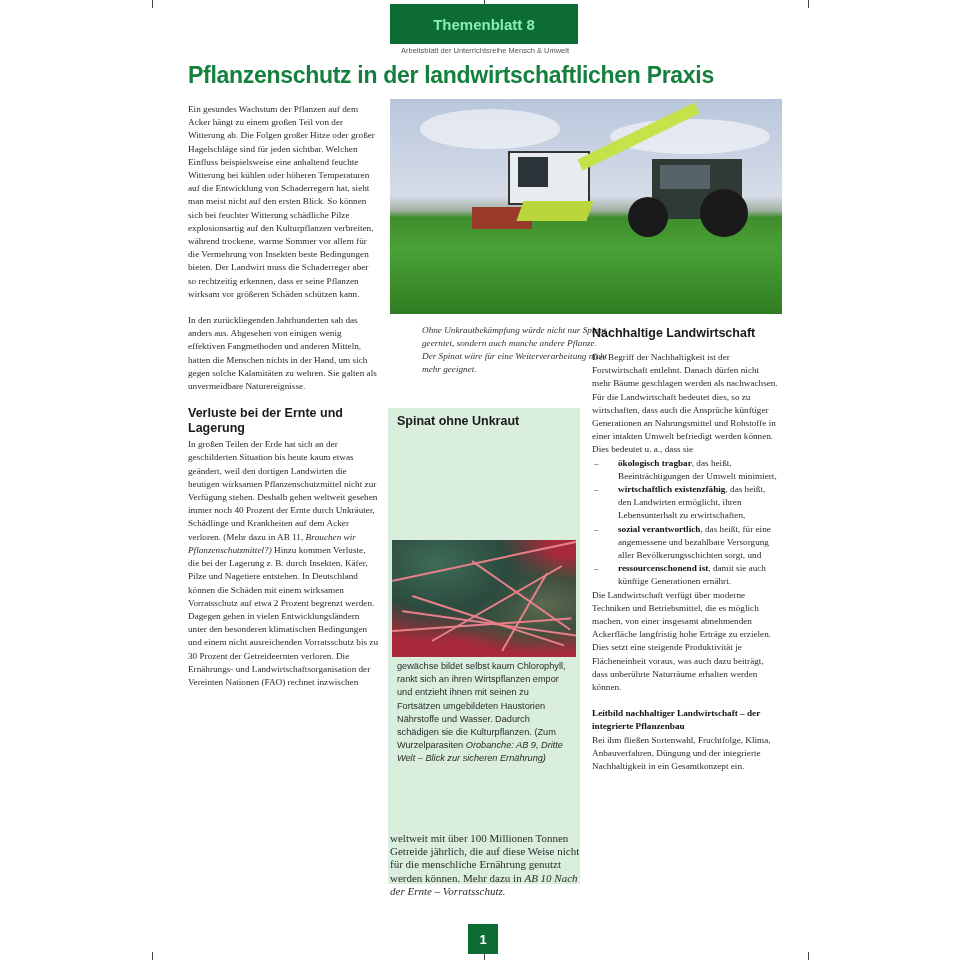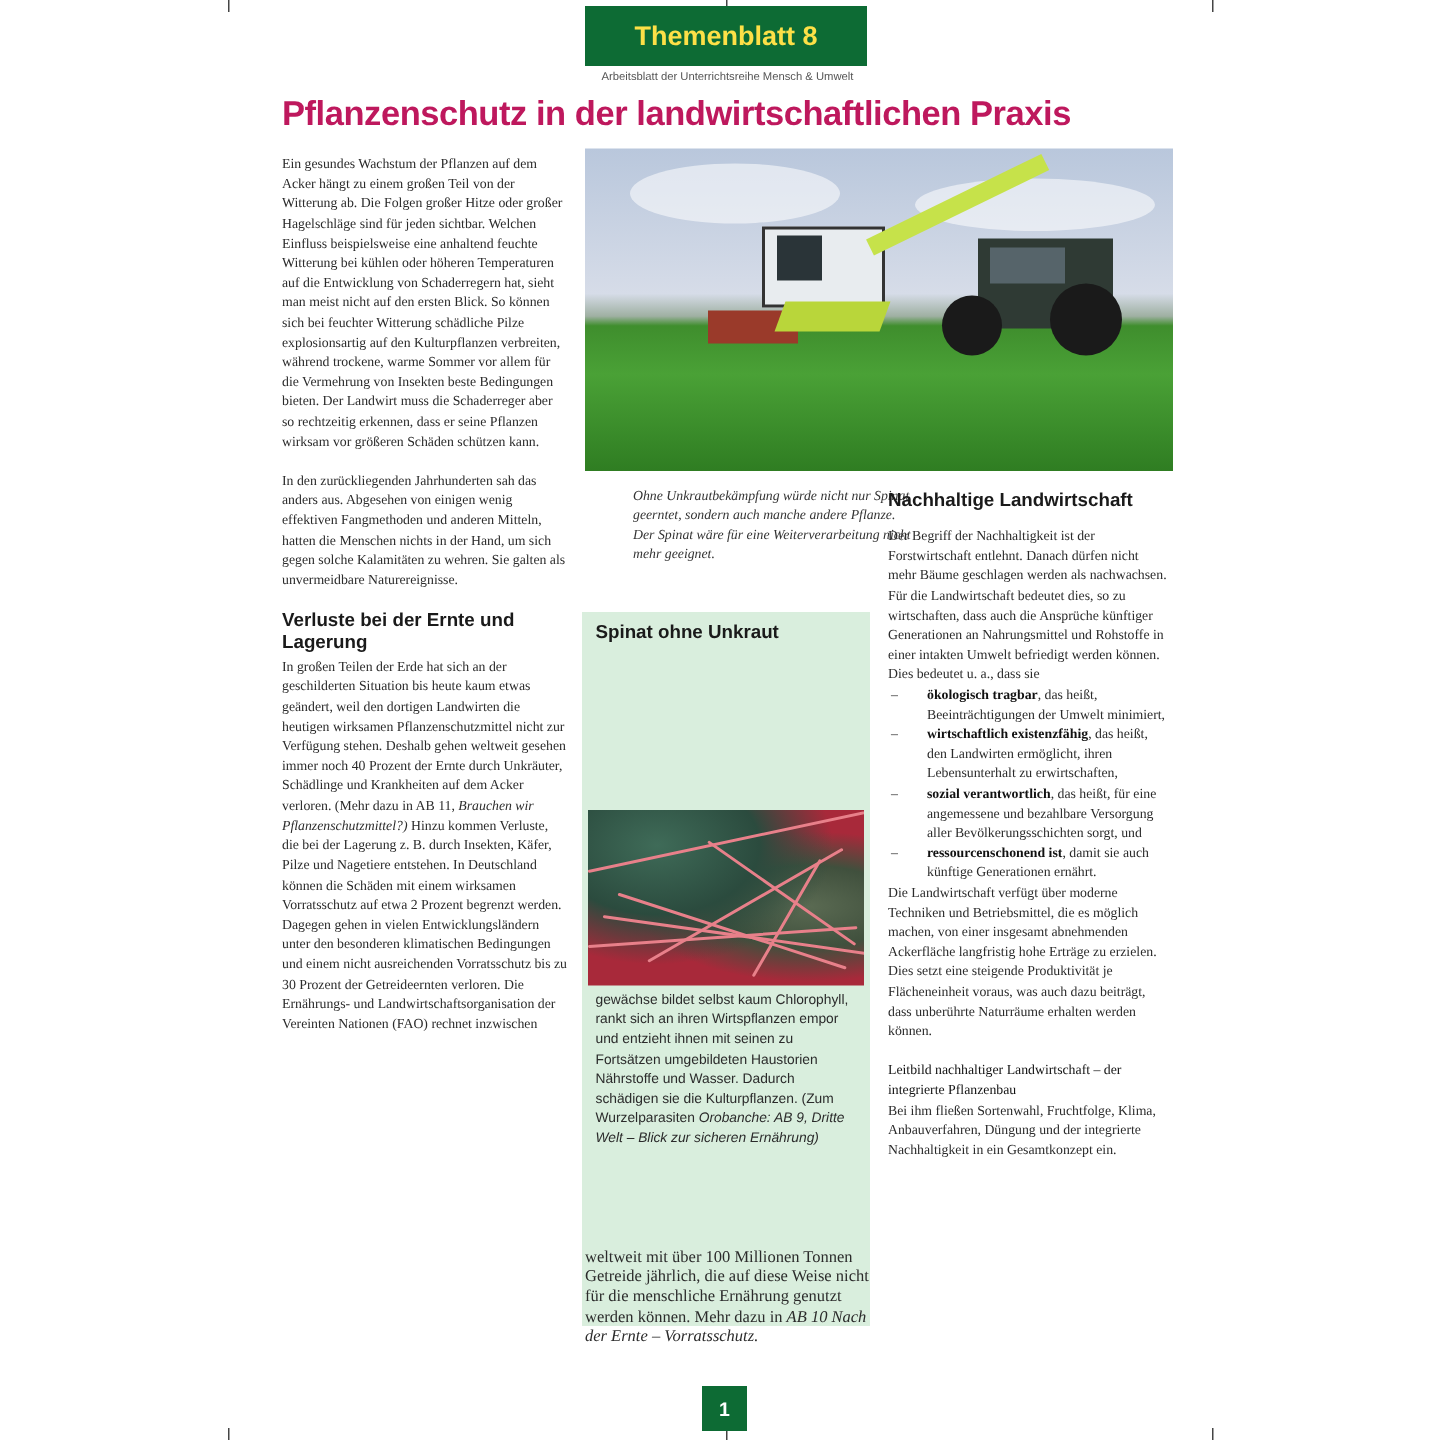--- a/index.html
+++ b/index.html
@@ -1,21 +1,21 @@
 <!DOCTYPE html>
 <html><head>
 <meta charset="utf-8">
 <style>
   html,body{margin:0;padding:0;background:#fff;}
   body{width:960px;height:960px;position:relative;overflow:hidden;font-family:"Liberation Serif",serif;color:#222;}
   .crop{position:absolute;width:1px;height:8px;background:#444;}
   .header-box{position:absolute;left:390px;top:4px;width:188px;height:40px;background:#0d6b34;display:flex;align-items:center;justify-content:center;}
-  .header-title{color:#fde047;font-family:"Liberation Sans",sans-serif;font-weight:bold;font-size:18px;}
+  .header-title{color:#86efac;font-family:"Liberation Sans",sans-serif;font-weight:bold;font-size:15px;}
   .header-sub{position:absolute;left:370px;top:46px;width:230px;text-align:center;font-family:"Liberation Sans",sans-serif;font-size:7.5px;color:#555;}
-  .page-title{position:absolute;left:188px;top:62px;font-family:"Liberation Sans",sans-serif;font-weight:bold;font-size:23px;color:#be185d;letter-spacing:-0.3px;}
+  .page-title{position:absolute;left:188px;top:62px;font-family:"Liberation Sans",sans-serif;font-weight:bold;font-size:23px;color:#15803d;letter-spacing:-0.3px;}
   .col{position:absolute;font-size:9.2px;line-height:13.2px;color:#2b2b2b;}
   .col p{margin:0 0 13px 0;}
   .h2{font-family:"Liberation Sans",sans-serif;font-weight:bold;font-size:12.5px;line-height:15px;color:#1a1a1a;margin:0 0 2px 0;}
   .photo-harvest{position:absolute;left:390px;top:99px;width:392px;height:215px;overflow:hidden;
     background:linear-gradient(180deg,#b9c7dc 0%,#d6dce8 45%,#9fb0a2 52%,#3f8e2d 55%,#4aa136 70%,#2f7d22 100%);}
   .sky-cloud{position:absolute;border-radius:50%;background:rgba(255,255,255,.55);}
   .machine{position:absolute;}
   .caption{position:absolute;left:390px;top:324px;width:190px;font-style:italic;font-size:9.2px;line-height:13px;color:#333;margin-left:32px;}
   .greenbox{position:absolute;left:388px;top:408px;width:192px;height:476px;background:#d9eedd;}
   .greenbox .inner{padding:6px 9px 0 9px;font-size:9.2px;line-height:13.2px;color:#2b2b2b;font-family:"Liberation Sans",sans-serif;}
@@ -108,17 +108,17 @@
 <div class="right-col">
   <div class="h2">Nachhaltige Landwirtschaft</div>
   <div>Der Begriff der Nachhaltigkeit ist der Forstwirtschaft entlehnt. Danach dürfen nicht mehr Bäume geschlagen werden als nachwachsen. Für die Landwirtschaft bedeutet dies, so zu wirtschaften, dass auch die Ansprüche künftiger Generationen an Nahrungsmittel und Rohstoffe in einer intakten Umwelt befriedigt werden können. Dies bedeutet u. a., dass sie</div>
   <ul class="dash">
     <li><b class="k">ökologisch tragbar</b><span>, das heißt, Beeinträchtigungen der Umwelt minimiert,</span></li>
     <li><b class="k">wirtschaftlich existenzfähig</b><span>, das heißt, den Landwirten ermöglicht, ihren Lebensunterhalt zu erwirtschaften,</span></li>
     <li><b class="k">sozial verantwortlich</b><span>, das heißt, für eine angemessene und bezahlbare Versorgung aller Bevölkerungsschichten sorgt, und</span></li>
     <li><b class="k">ressourcenschonend ist</b><span>, damit sie auch künftige Generationen ernährt.</span></li>
   </ul>
   <div style="margin-bottom:13px;">Die Landwirtschaft verfügt über moderne Techniken und Betriebsmittel, die es möglich machen, von einer insgesamt abnehmenden Ackerfläche langfristig hohe Erträge zu erzielen. Dies setzt eine steigende Produktivität je Flächeneinheit voraus, was auch dazu beiträgt, dass unberührte Naturräume erhalten werden können.</div>
-  <div style="font-weight:normal;color:#111;">Leitbild nachhaltiger Landwirtschaft – der integrierte Pflanzenbau</div>
+  <div style="font-weight:bold;color:#111;">Leitbild nachhaltiger Landwirtschaft – der integrierte Pflanzenbau</div>
   <div>Bei ihm fließen Sortenwahl, Fruchtfolge, Klima, Anbauverfahren, Düngung und der integrierte Nachhaltigkeit in ein Gesamtkonzept ein.</div>
 </div>
 
 <div class="page-num">1</div>
 
 </body></html>

